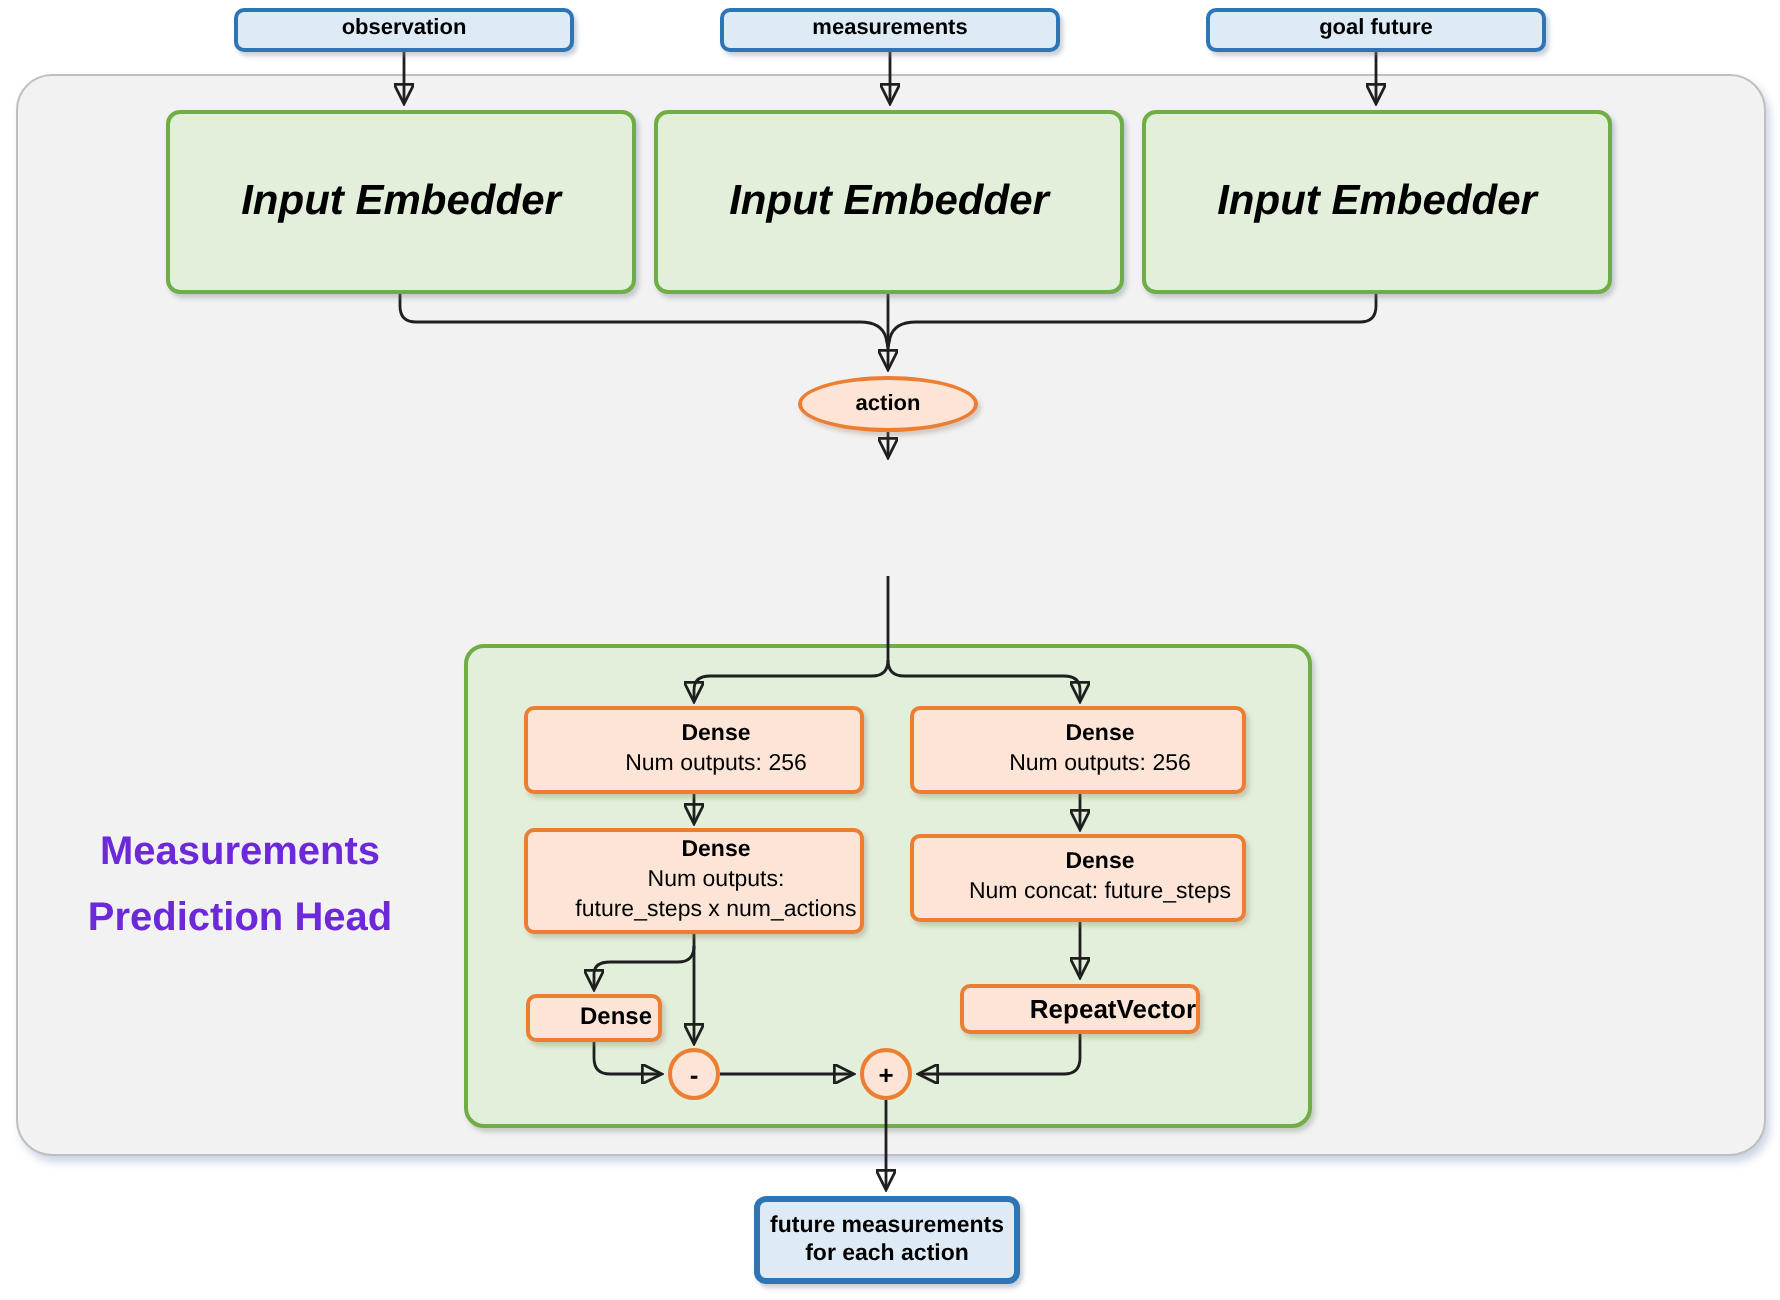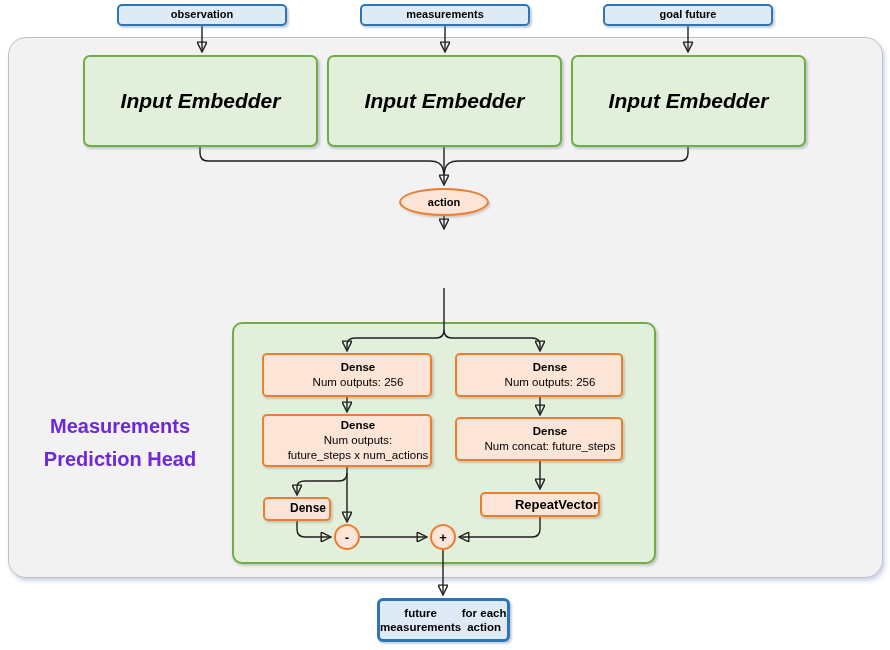--- a/index.html
+++ b/index.html
@@ -126,18 +126,18 @@
     <div class="t">Dense</div>
     <div>Num concat: future_steps</div>
   </div>
   <div class="abs orange-box small-bold" style="left:480px;top:492px;width:120px;height:25px;font-size:13px;align-items:flex-end;">
     <span>RepeatVector</span>
   </div>
   <div class="abs op-circle" style="left:430px;top:524px;width:26px;height:26px;">
     <span>+</span>
   </div>
 
-  <div class="abs blue-box" style="left:377px;top:598px;width:133px;height:44px;border-width:3px;border-radius:6px;flex-direction:row;font-size:11.5px;align-items:center;">
+  <div class="abs blue-box" style="left:377px;top:598px;width:133px;height:44px;border-width:3px;border-radius:6px;flex-direction:column;font-size:11.5px;align-items:center;">
     <div>future measurements</div>
     <div>for each action</div>
   </div>
 
 </div>
 
 </body></html>

